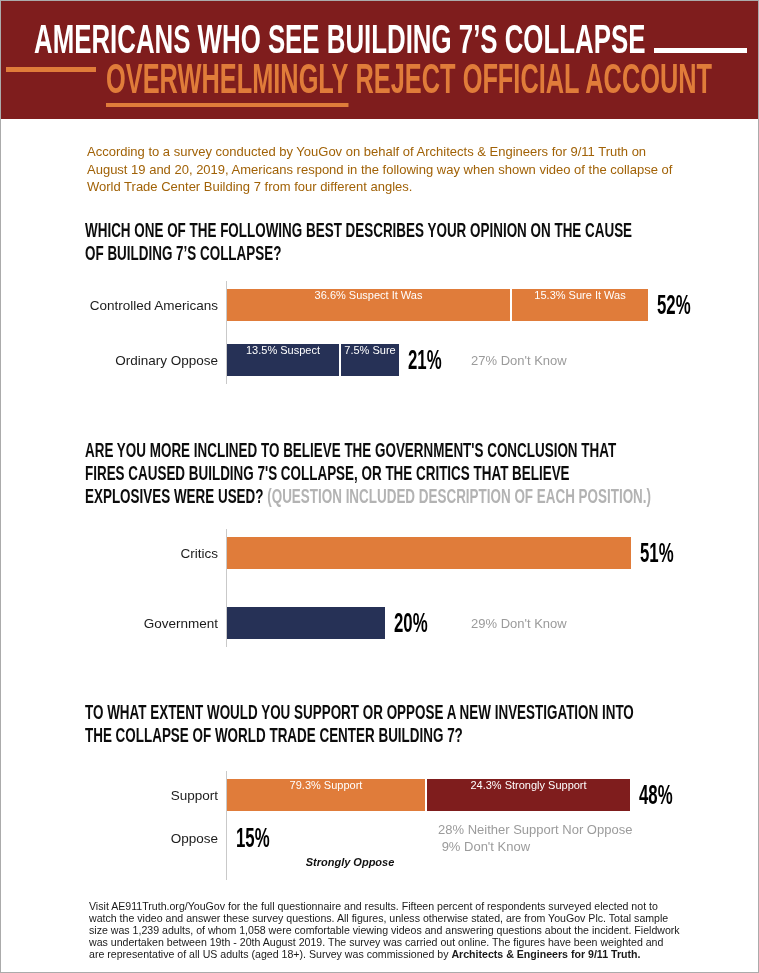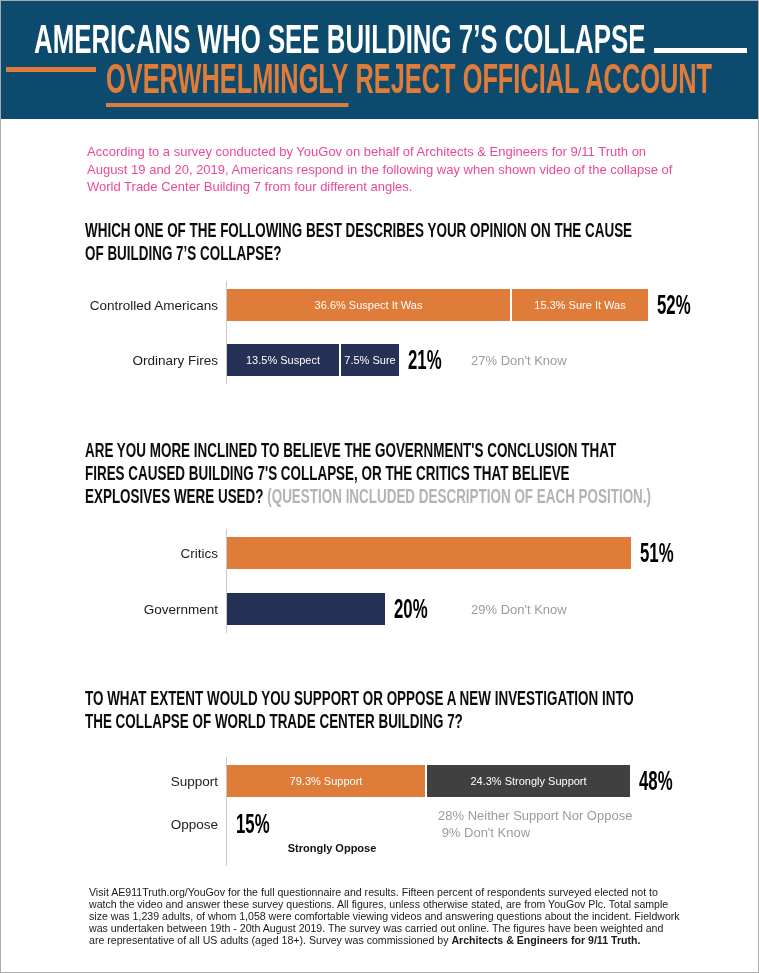--- a/index.html
+++ b/index.html
@@ -3,38 +3,38 @@
 <meta charset="utf-8">
 <style>
   * { box-sizing: border-box; }
   html,body { margin:0; padding:0; background:#ffffff; }
   body { font-family: "Liberation Sans", sans-serif; }
   .page {
     position: relative; width: 759px; height: 973px;
     border: 1px solid #ababab; background: #ffffff; overflow: hidden;
   }
   
-  .header { position: relative; height: 118px; background: #0c4a6e; overflow: hidden; }
+  .header { position: relative; height: 118px; background: #7f1d1d; overflow: hidden; }
   .h-line1 {
     position: absolute; left: 33px; top: 18px;
     font-size: 41px; line-height: 40px; font-weight: bold; color: #ffffff;
     white-space: pre; transform: scaleX(0.63); transform-origin: 0 0;
   }
   .h-rule-white { position: absolute; left: 653px; top: 47px; width: 93px; height: 5px; background: #ffffff; }
   .h-line2 {
     position: absolute; left: 105px; top: 56px;
     font-size: 43px; line-height: 42px; font-weight: bold; color: #E07C3A;
     white-space: pre; transform: scaleX(0.59); transform-origin: 0 0;
   }
   .underlined { display: inline-block; border-bottom: 4px solid #E07C3A; padding-bottom: 4px; }
   .h-rule-orange { position: absolute; left: 5px; top: 66px; width: 90px; height: 5px; background: #E07C3A; }
   
   .intro {
     margin: 24px 0 8px 86px; width: 590px;
-    font-size: 13px; line-height: 17.5px; color: #ec4899;
+    font-size: 13px; line-height: 17.5px; color: #a16207;
   }
   .footnote {
     margin: 20px 4px 0 88px; width: 592px;
     font-size: 10.6px; line-height: 12px; color: #1a1a1a;
   }
   .footnote b { font-weight: bold; }
   
   .chart-question {
     margin: 0 0 0 84px; font-weight: bold; color: #0c0c0c;
     font-size: 21px; line-height: 23px; white-space: pre;
@@ -43,29 +43,29 @@
   .q-note { color: #b3b3b3; }
   .chart-0 .chart-question { margin-top: 22px; }
   .chart-1 .chart-question { margin-top: 54px; }
   .chart-2 .chart-question { margin-top: 53px; }
   .rows { margin-left: 225px; border-left: 1px solid #c9c9c9; padding: 8px 0; position: relative; }
   .chart-0 .rows { margin-top: 17px; }
   .chart-1 .rows { margin-top: 22px; }
   .chart-2 .rows { margin-top: 25px; padding-bottom: 26px; }
   .row { position: relative; display: flex; align-items: center; height: 32px; }
   .chart-0 .row:not(:last-child) { margin-bottom: 23px; }
-  .chart-1 .row:not(:last-child) { margin-bottom: 24px; }
+  .chart-1 .row:not(:last-child) { margin-bottom: 38px; }
   .chart-2 .row:not(:last-child) { margin-bottom: 11px; }
   .row-label {
     position: absolute; right: calc(100% + 9px); top: 50%; transform: translateY(-50%);
     white-space: nowrap; font-size: 13.5px; color: #1c1c1c;
   }
   .bar { display: flex; gap: 2px; height: 32px; flex: none; }
   .seg {
-    display: flex; align-items: center; justify-content: center;
+    display: flex; justify-content: center;
     color: #ffffff; font-size: 11px; white-space: nowrap; overflow: hidden; height: 32px;
   }
   .total {
     margin-left: 9px; font-weight: bold; font-size: 28px; color: #000000;
     white-space: nowrap; transform: scaleX(0.6); transform-origin: 0 50%; flex: none;
   }
   .note {
     position: absolute; top: 50%; transform: translateY(-50%);
     color: #9b9b9b; font-size: 13px; line-height: 17px; white-space: pre-wrap;
   }
@@ -97,21 +97,21 @@
               <div class="seg" style="width: 283px; background: rgb(224, 124, 58);">
                 <span>36.6% Suspect It Was</span>
               </div>
               <div class="seg" style="width: 136px; background: rgb(224, 124, 58);">
                 <span>15.3% Sure It Was</span>
               </div>
             </div>
             <div class="total">52%</div>
           </div>
           <div class="row">
-            <div class="row-label">Ordinary Fires</div>
+            <div class="row-label">Ordinary Oppose</div>
             <div class="bar">
               <div class="seg" style="width: 112px; background: rgb(38, 49, 86);">
                 <span>13.5% Suspect</span>
               </div>
               <div class="seg" style="width: 58px; background: rgb(38, 49, 86);">
                 <span>7.5% Sure</span>
               </div>
             </div>
             <div class="total">21%</div>
             <div class="note" style="left: 244px;">27% Don't Know</div>
@@ -140,31 +140,31 @@
       </div>
       <div class="chart chart-2">
         <h2 class="chart-question"><div>TO WHAT EXTENT WOULD YOU SUPPORT OR OPPOSE A NEW INVESTIGATION INTO</div><div>THE COLLAPSE OF WORLD TRADE CENTER BUILDING 7?</div></h2>
         <div class="rows">
           <div class="row">
             <div class="row-label">Support</div>
             <div class="bar">
               <div class="seg" style="width: 198px; background: rgb(224, 124, 58);">
                 <span>79.3% Support</span>
               </div>
-              <div class="seg" style="width: 203px; background: #404040;">
+              <div class="seg" style="width: 203px; background: #7f1d1d;">
                 <span>24.3% Strongly Support</span>
               </div>
             </div>
             <div class="total">48%</div>
           </div>
           <div class="row">
             <div class="row-label">Oppose</div>
             <div class="total">15%</div>
             <div class="note" style="left: 211px;">28% Neither Support Nor Oppose
  9% Don't Know</div>
-            <div class="below-label" style="left: 105px;">Strongly Oppose</div>
+            <div class="below-label" style="left: 123px; font-style: italic;">Strongly Oppose</div>
           </div>
         </div>
       </div>
     </div>
 
   <p class="footnote"><span>Visit AE911Truth.org/YouGov for the full questionnaire and results. Fifteen percent of respondents surveyed elected not to watch the video and answer these survey questions. All figures, unless otherwise stated, are from YouGov Plc. Total sample size was 1,239 adults, of whom 1,058 were comfortable viewing videos and answering questions about the incident. Fieldwork was undertaken between 19th - 20th August 2019. The survey was carried out online. The figures have been weighted and are representative of all US adults (aged 18+). Survey was commissioned by </span><b>Architects &amp; Engineers for 9/11 Truth.</b></p>
 </div>
 
 </body></html>

